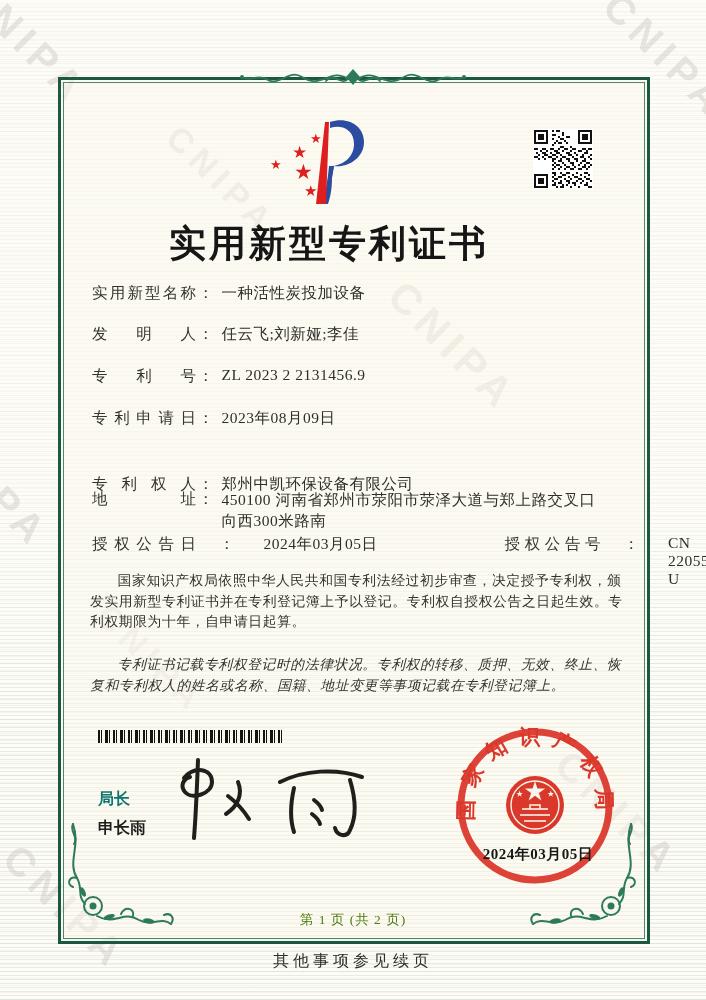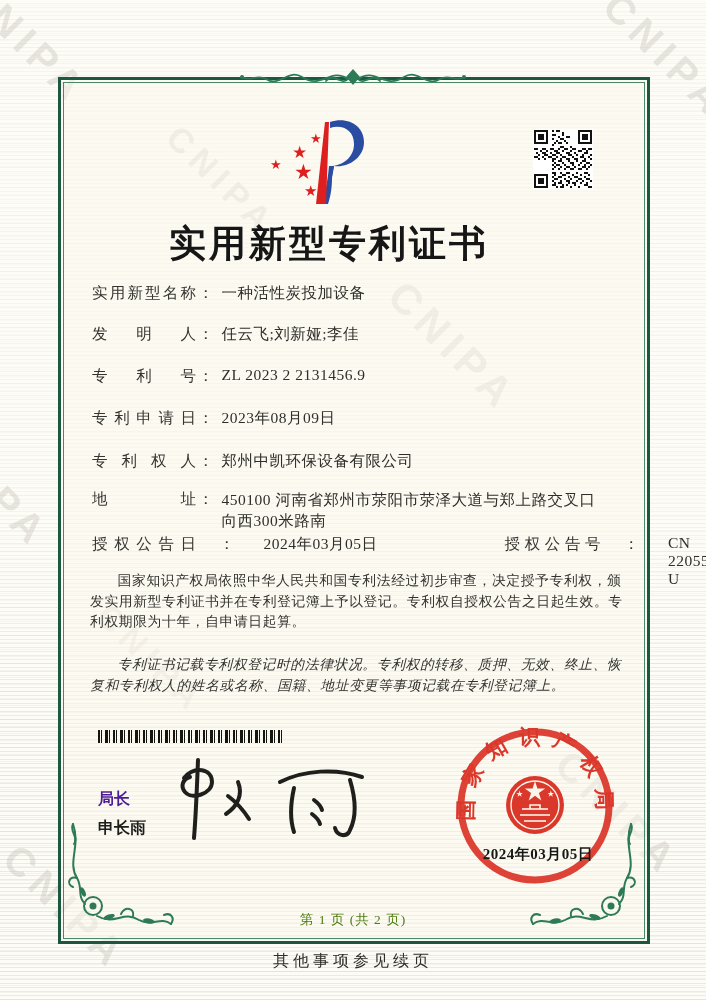--- a/index.html
+++ b/index.html
@@ -27,21 +27,21 @@
   .fvalue{color:#2e2e2a;letter-spacing:0.5px;}
   .fvalue.wrap{width:384px;line-height:21px;}
   .flabel2{width:96px;text-align:justify;text-align-last:justify;flex:none;margin-left:60px;color:#343430;}
   .v1{width:160px;flex:none;}
   .body-par{position:absolute;left:90px;width:534px;font-size:13.8px;line-height:20.5px;
             color:#33332f;text-indent:2em;letter-spacing:0.6px;}
   .barcode{position:absolute;left:98px;top:730px;width:184px;height:13px;
     background:repeating-linear-gradient(90deg,#15150f 0 2px,transparent 2px 3px,#15150f 3px 4px,
       transparent 4px 7px,#15150f 7px 10px,transparent 10px 11px,#15150f 11px 12px,transparent 12px 15px);}
   .signer-title{position:absolute;left:98px;top:789px;font-size:16px;font-weight:bold;
-                font-family:Liberation Mono, monospace;color:#4c1d95;}
+                font-family:Liberation Mono, monospace;color:#0f766e;}
   .signer-name{position:absolute;left:98px;top:818px;font-size:16px;font-weight:bold;
                font-family:"Liberation Sans","DejaVu Sans",sans-serif;color:#1d1d1a;}
   .signature{position:absolute;left:162px;top:752px;}
   .seal{position:absolute;left:454px;top:724px;width:162px;height:164px;opacity:0.92;}
   .seal-date{position:absolute;left:468px;top:845px;width:140px;font-size:15px;
              color:#171714;letter-spacing:0.5px;font-weight:600;text-align:center;}
   .page-footer{position:absolute;left:0;top:911px;width:706px;text-align:center;
                font-size:13.5px;color:#4d7c0f;letter-spacing:1px;}
   .continuation{position:absolute;left:0;top:951px;width:706px;text-align:center;
                 font-size:16px;color:#2e2e2a;letter-spacing:4px;}
@@ -170,21 +170,21 @@
   <div class="frow" style="top:366px;">
     <span class="flabel">专利号</span>
     <span class="fcolon">：</span>
     <span class="fvalue">ZL 2023 2 2131456.9</span>
   </div>
   <div class="frow" style="top:408px;">
     <span class="flabel">专利申请日</span>
     <span class="fcolon">：</span>
     <span class="fvalue">2023年08月09日</span>
   </div>
-  <div class="frow" style="top:451px;justify-content:flex-end;">
+  <div class="frow" style="top:474px;justify-content:flex-end;">
     <span class="flabel">专利权人</span>
     <span class="fcolon">：</span>
     <span class="fvalue">郑州中凯环保设备有限公司</span>
   </div>
   <div class="frow" style="top:489px;">
     <span class="flabel">地址</span>
     <span class="fcolon">：</span>
     <span class="fvalue wrap">450100 河南省郑州市荥阳市荥泽大道与郑上路交叉口向西300米路南</span>
   </div>
   <div class="frow" style="top:534px;gap:21px;">

